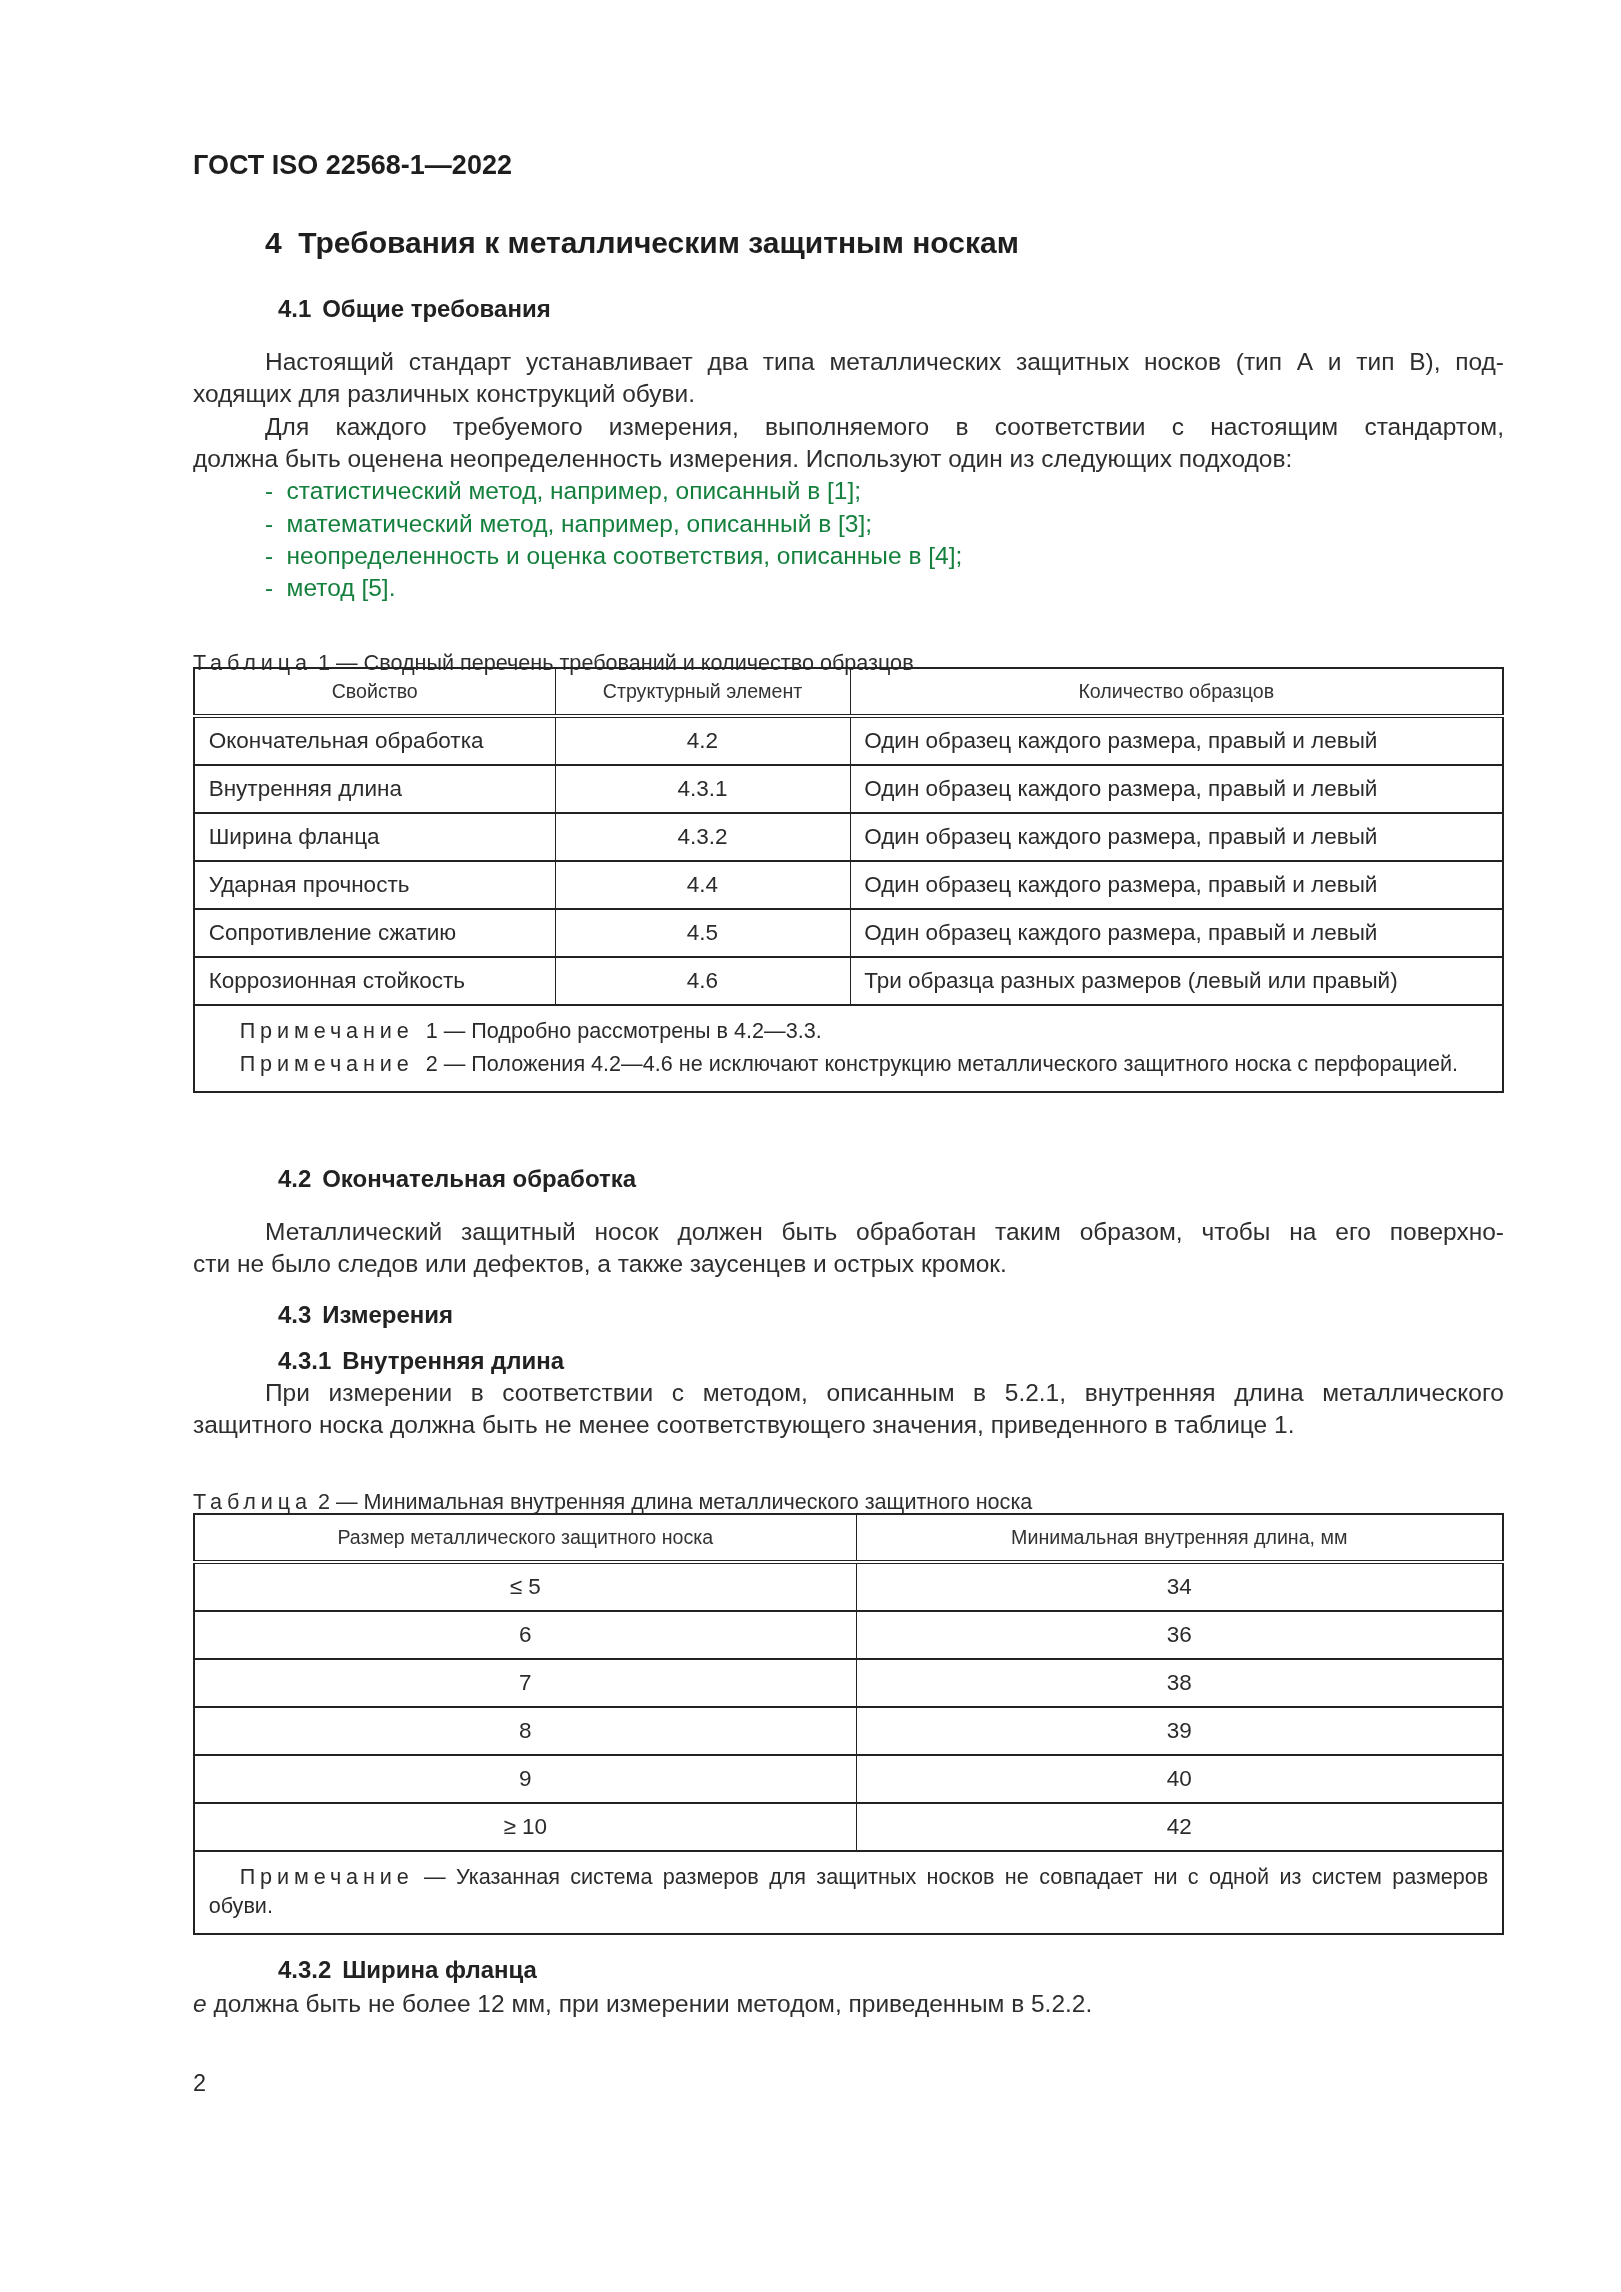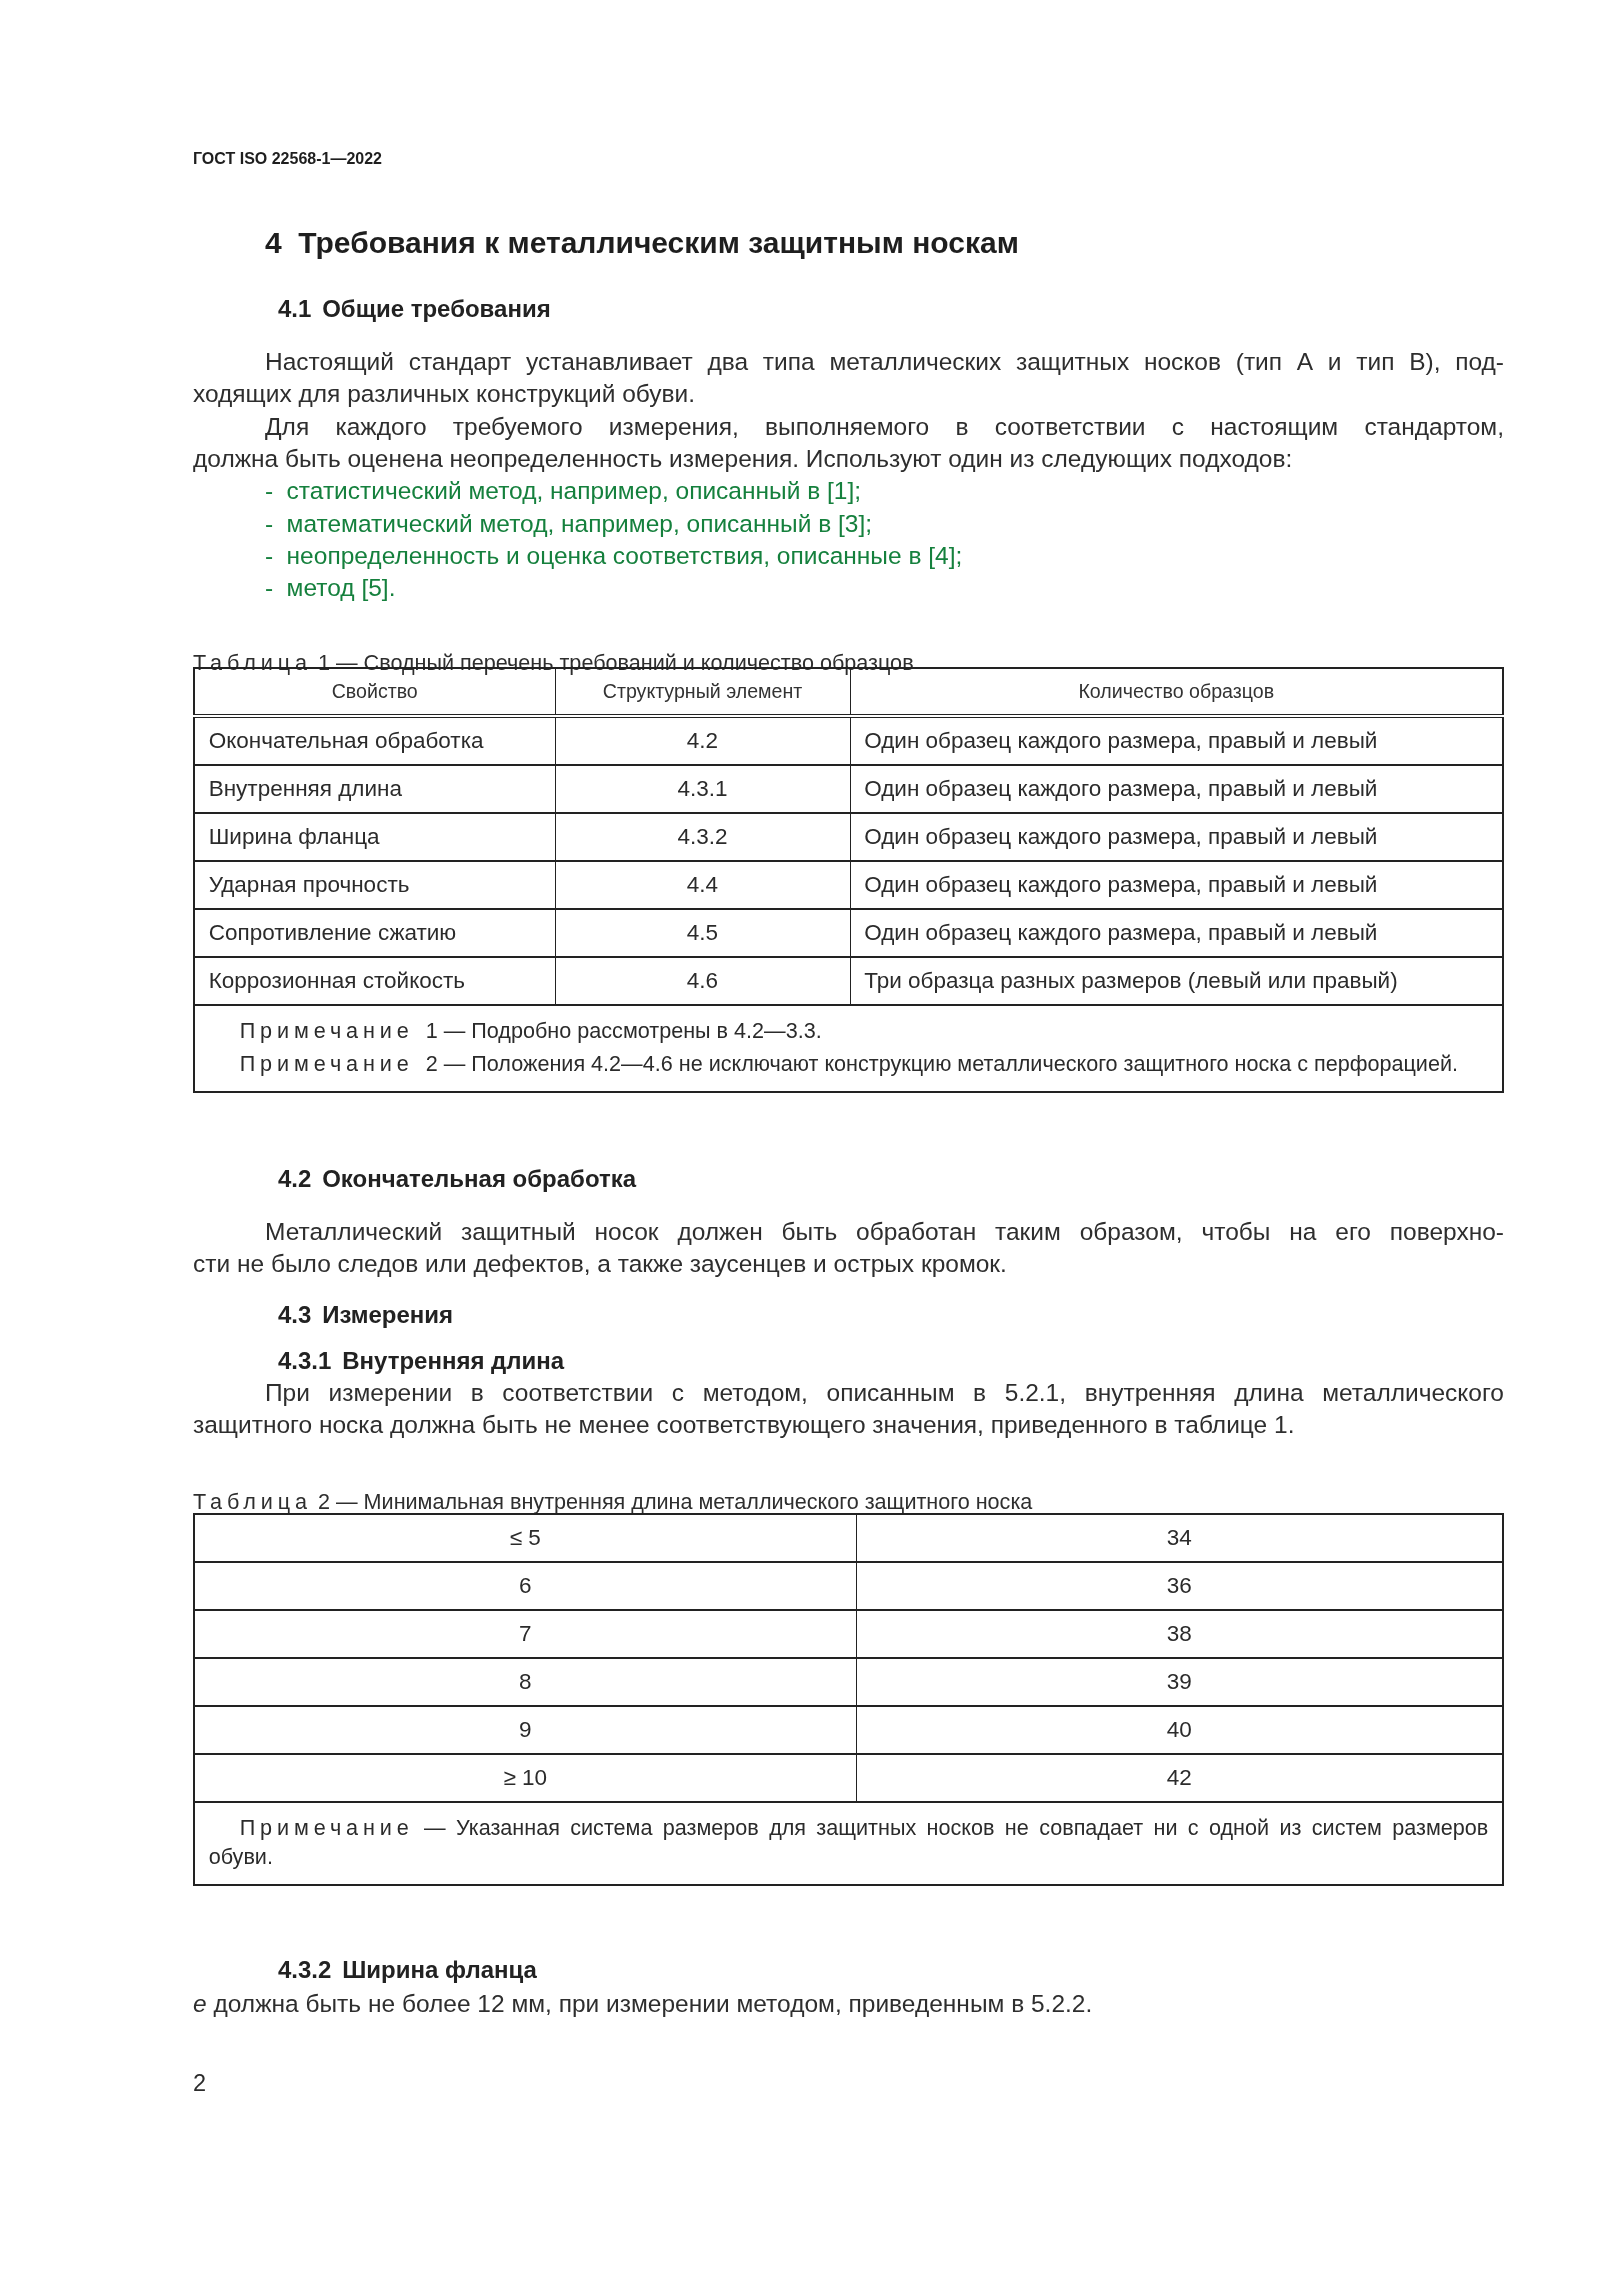--- a/index.html
+++ b/index.html
@@ -1,19 +1,19 @@
 <!DOCTYPE html>
 <html><head>
 <meta charset="utf-8">
 <style>
   html, body { margin:0; padding:0; background:#ffffff; }
   body { width:1621px; height:2293px; position:relative; overflow:hidden;
          font-family:"Liberation Sans", sans-serif; color:#2b2b2b; }
   .abs { position:absolute; }
-  .doc-header { left:193px; top:150px; font-size:16px; font-weight:bold; color:#1e1e1e; }
+  .doc-header { left:193px; top:150px; font-size:27px; font-weight:bold; color:#1e1e1e; }
   .h1 { left:265px; top:226px; font-size:30px; font-weight:bold; color:#1e1e1e; white-space:nowrap; }
   .h2 { left:265px; font-size:24px; font-weight:bold; color:#222; white-space:nowrap;margin-left:13px; }
   .h2 .num { margin-right:10.8px; }
   .para { left:193px; width:1311px; font-size:24.5px; line-height:32px; text-align:justify; color:#2e2e2e; }
   .para .indent { display:inline-block; width:72px; }
   .bullet { left:265px; font-size:24.5px; line-height:32px; color:#15803d; white-space:nowrap; }
   .bullet .dash { display:inline-block; width:21.6px; }
   .caption { left:193px; font-size:21.6px; color:#2e2e2e; white-space:nowrap;margin-top:20px; }
   .caption .spaced { letter-spacing:4.9px; }
 
@@ -133,20 +133,24 @@
 <div class="abs caption" style="top:1469px;">
   <span class="spaced">Таблица</span>&nbsp;<span>2</span>&nbsp;<span>— Минимальная внутренняя длина металлического защитного носка</span>
 </div>
 
 <table class="gost" style="top:1513px; width:1311px;">
   <colgroup>
       <col style="width:662px">
       <col>
     </colgroup>
   <tbody>
+      <tr>
+    <th>Размер металлического защитного носка</th>
+    <th>Минимальная внутренняя длина, мм</th>
+  </tr>
   <tr>
     <td class="c">≤ 5</td>
     <td class="c">34</td>
   </tr>
   <tr>
     <td class="c">6</td>
     <td class="c">36</td>
   </tr>
   <tr>
     <td class="c">7</td>

